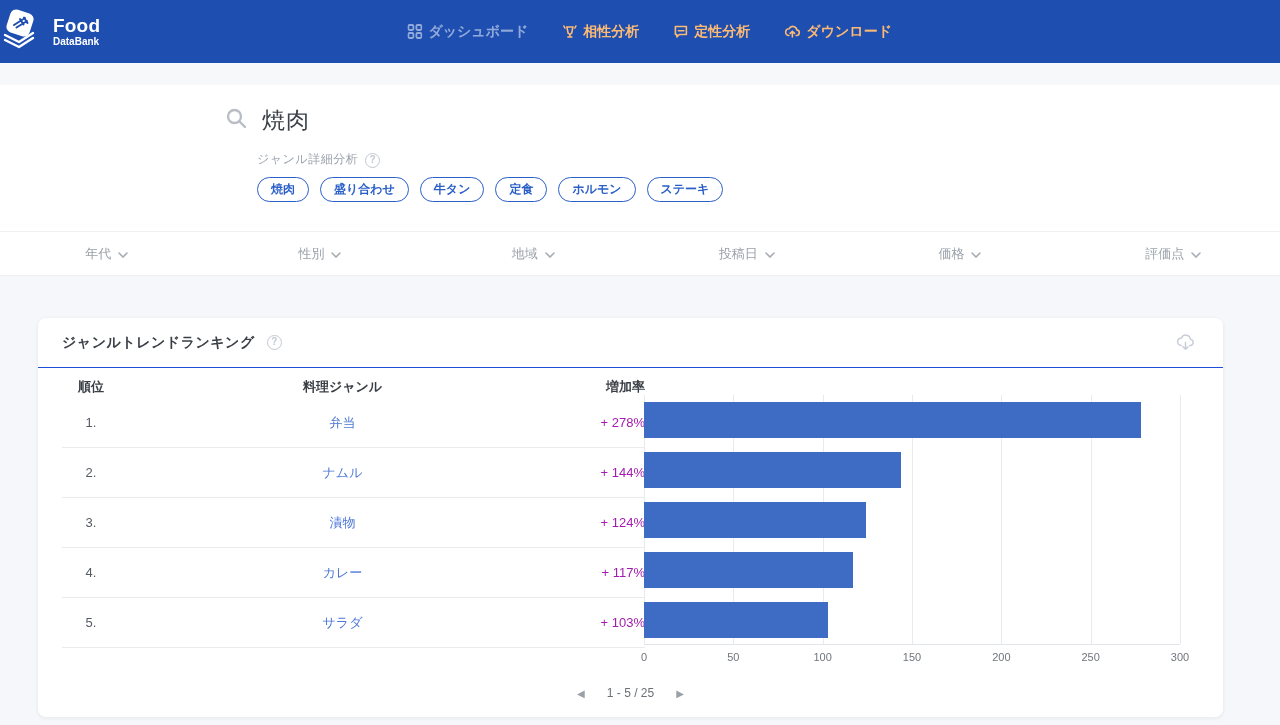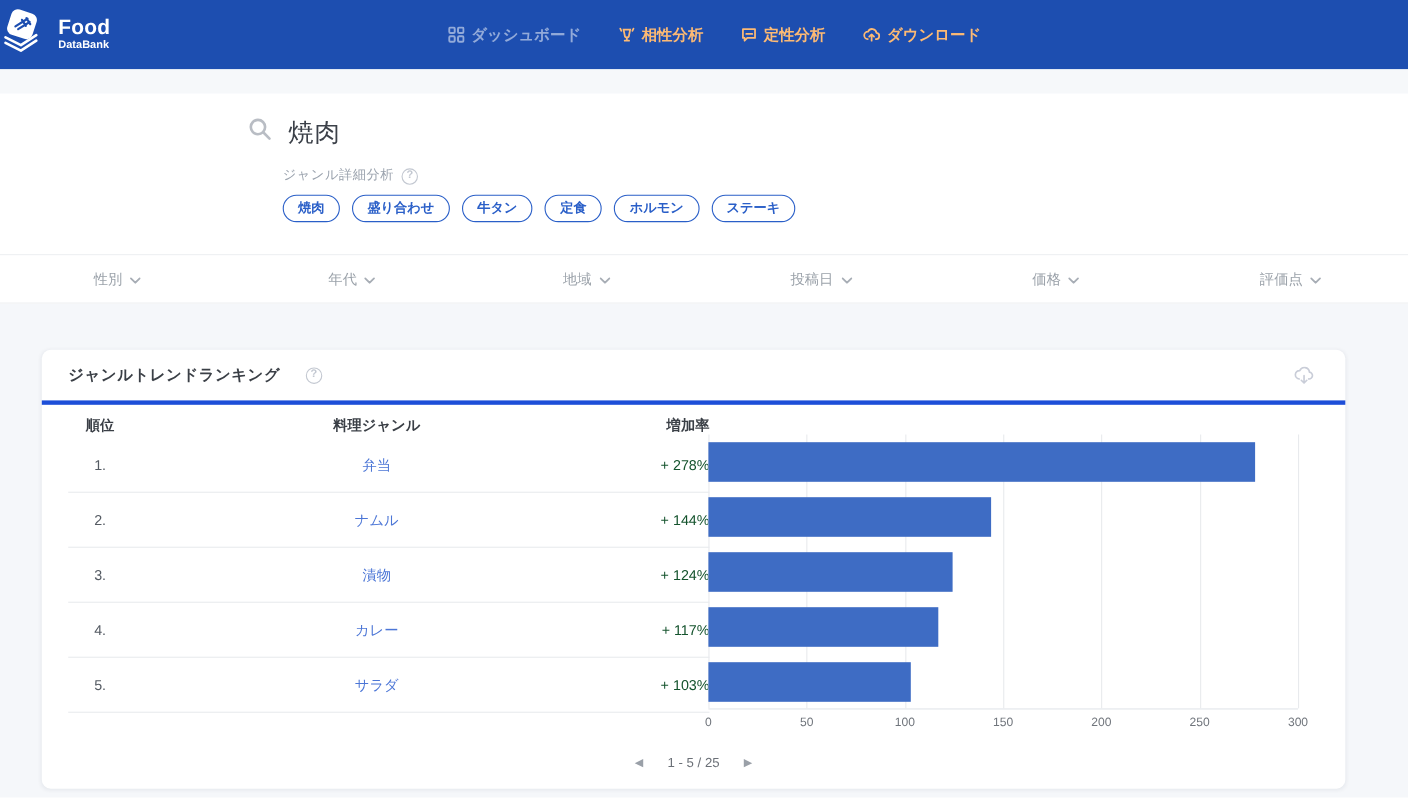--- a/index.html
+++ b/index.html
@@ -71,36 +71,36 @@
   }
 
   
   .card {
     position: absolute; top: 318px; left: 38px; width: 1185px; height: 399px;
     background: #fff; border-radius: 8px;
     box-shadow: 0 1px 4px rgba(20,35,60,0.07);
   }
   .card-header {
     position: absolute; top: 0; left: 0; right: 0; height: 50px;
-    display: flex; align-items: center; gap: 23px;
-    padding: 0 28px 0 24px; border-bottom: 4px solid #1d4ed8;
+    display: flex; align-items: center; gap: 12px;
+    padding: 0 28px 0 24px; border-bottom: 1px solid #1d4ed8;
   }
   .card-title { font-size: 14px; font-weight: 700; color: #3a3f46; letter-spacing: .5px; }
   .card-dl { margin-left: auto; color: #c9cdd8; cursor: pointer; display: flex; }
 
   
   .rank-table { position: absolute; left: 24px; top: 60px; width: 583px; }
   .rt-head { display: flex; height: 20px; font-size: 13px; font-weight: 700; color: #3a3f46; }
   .rt-row { display: flex; align-items: center; height: 50px; border-bottom: 1px solid #e9ebee; font-size: 13px; }
   .col-rank { width: 58px; text-align: center; }
   .col-genre { flex: 1; text-align: center; }
   .col-rate { width: 80px; text-align: right; }
   .rt-row .col-rank { color: #555b63; }
   .genre-link { color: #4c76d6; cursor: pointer; }
-  .rt-row .col-rate { color: #14532d; }
+  .rt-row .col-rate { color: #a21caf; }
 
   
   .chart { position: absolute; left: 606px; top: 77px; width: 536px; height: 272px; }
   .plot { position: absolute; left: 0; top: 0; width: 536px; height: 250px; border-bottom: 1px solid #e2e5e9; }
   .gridline { position: absolute; top: 0; bottom: 0; width: 1px; background: #e8eaed; }
   .gridline.g0 { left: 0; } .gridline.g1 { left: 16.667%; } .gridline.g2 { left: 33.333%; }
   .gridline.g3 { left: 50%; } .gridline.g4 { left: 66.667%; } .gridline.g5 { left: 83.333%; }
   .gridline.g6 { left: 100%; }
   .bar { position: absolute; left: 0; height: 36px; background: #3e6cc4; }
   .bar.b0 { top: 7px; } .bar.b1 { top: 57px; } .bar.b2 { top: 107px; }
@@ -204,27 +204,27 @@
       <span class="chip">盛り合わせ</span>
       <span class="chip">牛タン</span>
       <span class="chip">定食</span>
       <span class="chip">ホルモン</span>
       <span class="chip">ステーキ</span>
     </div>
   </section>
 
   <div class="filter-bar">
     <div class="filter-item">
+      <span>年代</span>
+      <span><svg width="10" height="6" viewBox="0 0 10 6" fill="none" stroke="#a7adb5" stroke-width="1.6" stroke-linecap="round">
+            <path d="M1 1 l4 4 4-4"></path>
+          </svg></span>
+    </div>
+    <div class="filter-item">
       <span>性別</span>
-      <span><svg width="10" height="6" viewBox="0 0 10 6" fill="none" stroke="#a7adb5" stroke-width="1.6" stroke-linecap="round">
-            <path d="M1 1 l4 4 4-4"></path>
-          </svg></span>
-    </div>
-    <div class="filter-item">
-      <span>年代</span>
       <span><svg width="10" height="6" viewBox="0 0 10 6" fill="none" stroke="#a7adb5" stroke-width="1.6" stroke-linecap="round">
             <path d="M1 1 l4 4 4-4"></path>
           </svg></span>
     </div>
     <div class="filter-item">
       <span>地域</span>
       <span><svg width="10" height="6" viewBox="0 0 10 6" fill="none" stroke="#a7adb5" stroke-width="1.6" stroke-linecap="round">
             <path d="M1 1 l4 4 4-4"></path>
           </svg></span>
     </div>

